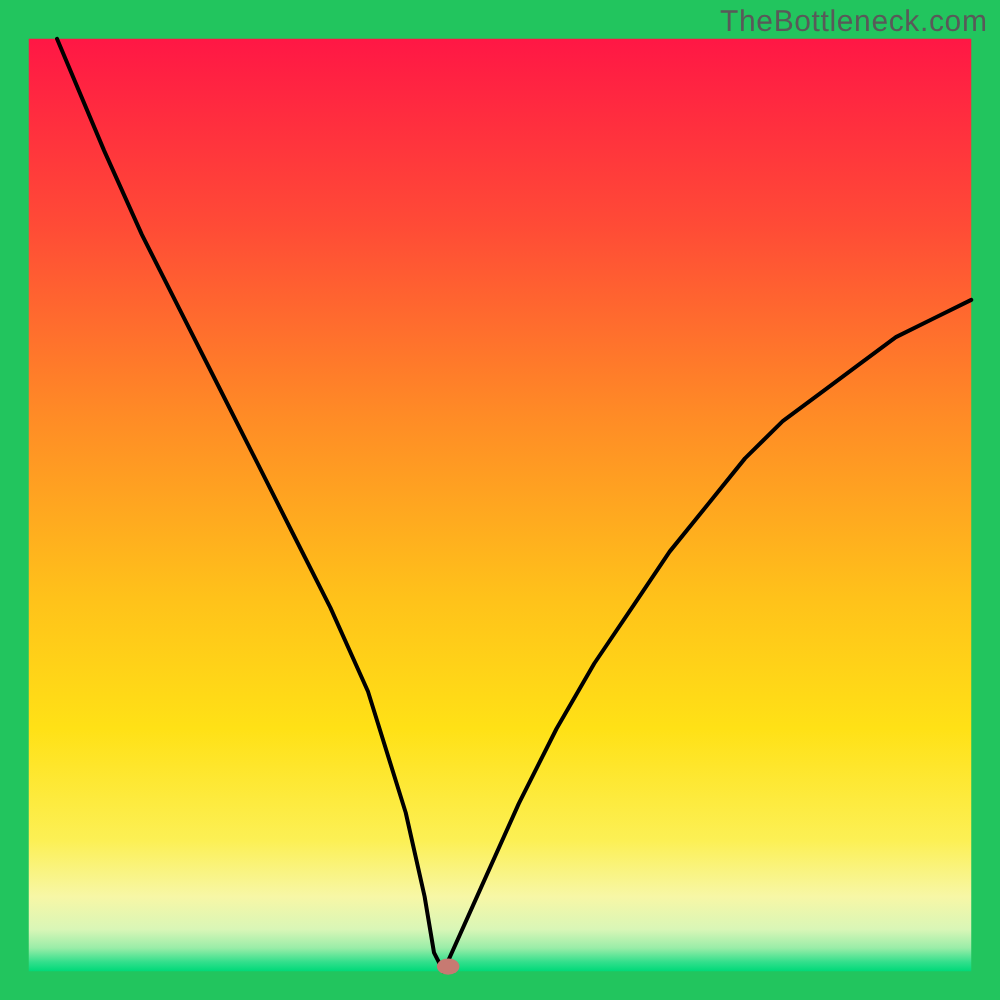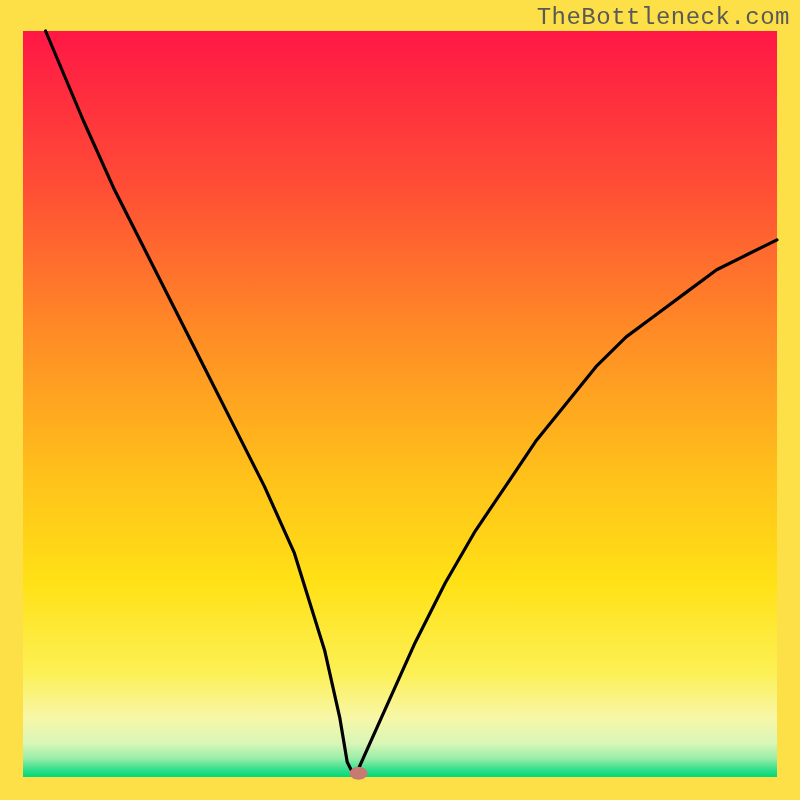--- a/index.html
+++ b/index.html
@@ -8,22 +8,21 @@
     width: 800px;
     height: 800px;
     overflow: hidden;
     font-family: Arial, Helvetica, sans-serif;
     background: #000;
   }
   .stage {
     position: relative;
     width: 800px;
     height: 800px;
-    background: #fde047;
-    font-family: Liberation Mono, monospace;
+    background: #22c55e;
   }
   .watermark {
     position: absolute;
     top: 4px;
     right: 10px;
     font-size: 24px;
     font-weight: 500;
     color: #595959;
     letter-spacing: 0.5px;
     z-index: 10;

